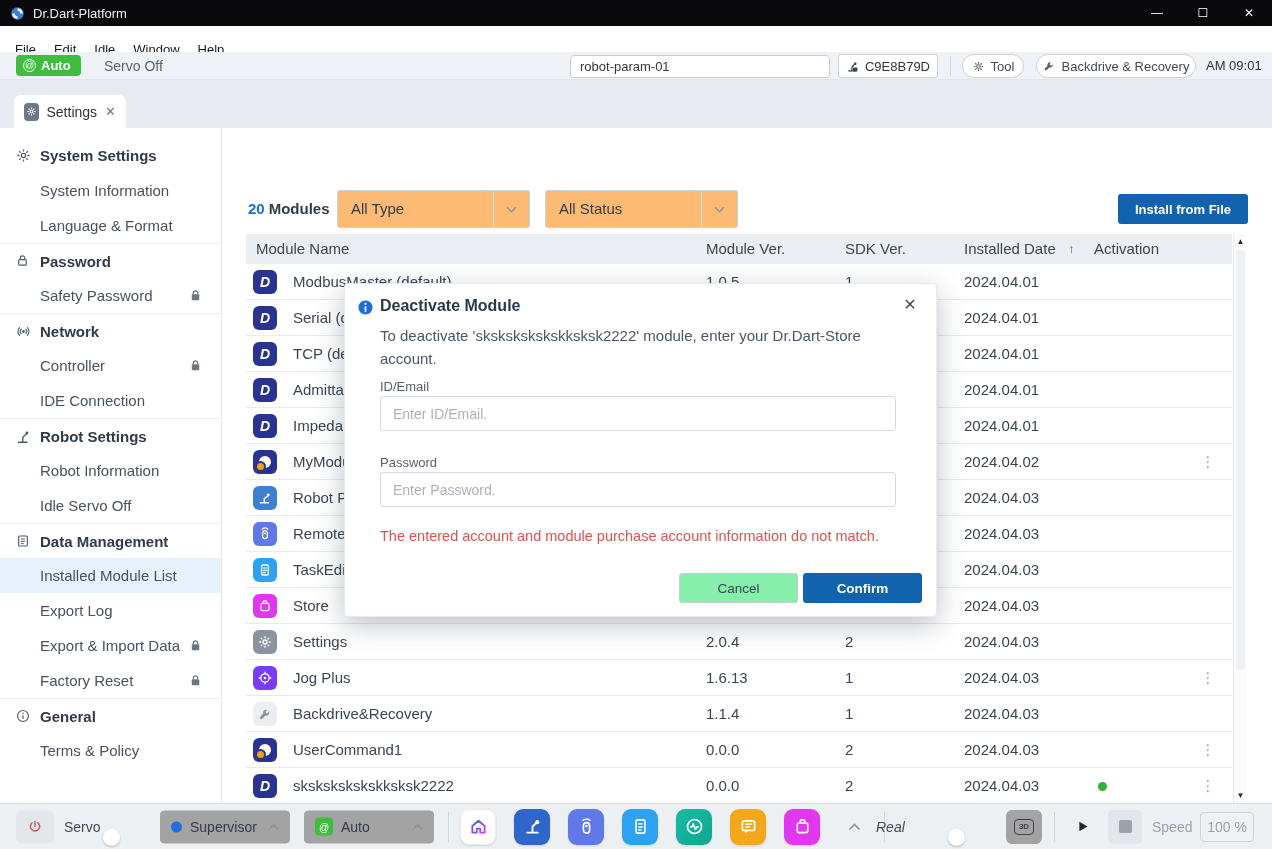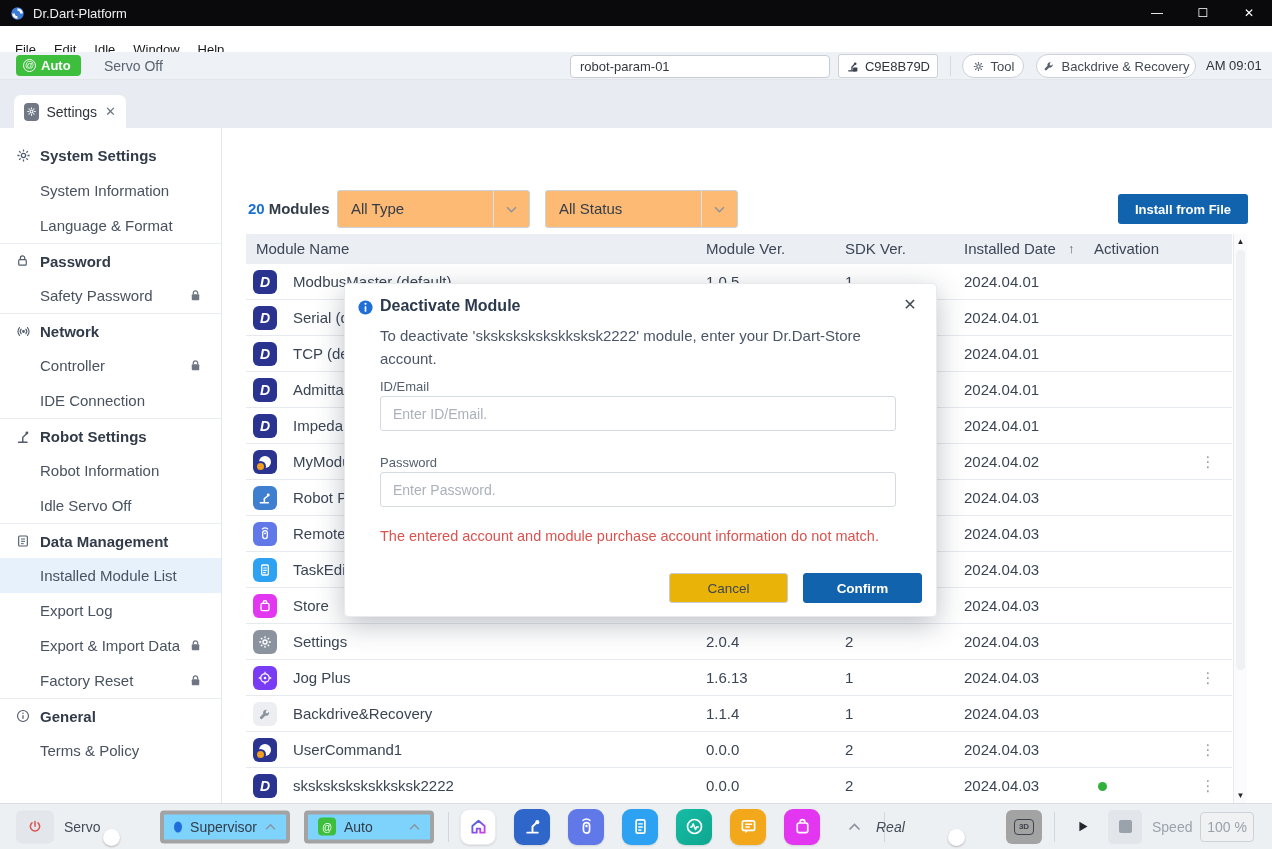--- a/index.html
+++ b/index.html
@@ -108,34 +108,34 @@
   .m-title{position:absolute;left:35px;top:13px;font-size:16px;font-weight:700;color:#2c3a4e;}
   .m-close{position:absolute;right:16px;top:11px;font-size:16px;color:#444b55;width:20px;text-align:center;}
   .m-body{position:absolute;left:35px;top:40px;width:505px;font-size:15px;color:#4a5568;line-height:1.55;}
   .m-label{position:absolute;left:35px;font-size:13px;color:#55606e;}
   .l-id{top:95px;} .l-pwd{top:171px;}
   .m-input{position:absolute;left:35px;width:516px;height:35px;border:1px solid #d5dae1;border-radius:3px;font-size:14px;color:#333;padding:0 12px;font-family:inherit;background:#fff;}
   .m-input::placeholder{color:#aab1bb;}
   .in-id{top:112px;} .in-pwd{top:188px;}
   .m-error{position:absolute;left:35px;top:243px;width:520px;font-size:14.5px;color:#d9534f;line-height:1.35;}
   .m-btn{position:absolute;top:289px;width:119px;height:30px;border-radius:3px;font-size:13.5px;font-family:inherit;display:flex;align-items:center;justify-content:center;}
-  .btn-cancel{left:324px;background:#eab308;border:1px solid #c6ccd4;color:#3c4654;}
+  .btn-cancel{left:334px;background:#86efac;border:1px solid #c6ccd4;color:#3c4654;}
   .btn-confirm{left:458px;background:#1163ae;border:1px solid #1163ae;color:#fff;font-weight:700;}
 
   
   .bottombar{position:absolute;left:0;top:803px;width:100%;height:46px;background:#edf0f3;border-top:1px solid #d9dde2;}
   .bb{position:absolute;top:50%;transform:translateY(-50%);}
   .power-btn{left:16px;width:38px;height:33px;border-radius:6px;background:#e3e6ea;display:flex;align-items:center;justify-content:center;}
   .bb-label{font-size:14px;color:#424c58;}
   .lab-servo{left:64px;} .lab-real{left:876px;font-style:italic;}
   .lab-speed{left:1152px;color:#9aa2ac;}
   .toggle{width:38px;height:21px;border-radius:11px;background:#d7dbe0;position:relative;}
   .toggle::after{content:"";position:absolute;left:2px;top:2px;width:17px;height:17px;border-radius:50%;background:#fff;box-shadow:0 1px 2px rgba(0,0,0,.25);}
   .tog-servo{left:101px;} .tog-real{left:946px;}
-  .bselect{height:33px;background:#7dd3fc;border:4px solid #a3a3a3;border-radius:4px;display:flex;align-items:center;padding:0 10px;gap:8px;}
+  .bselect{height:33px;background:#a3a3a3;border:1px solid #a3a3a3;border-radius:4px;display:flex;align-items:center;padding:0 10px;gap:8px;}
   .sel-role{left:160px;width:130px;}
   .sel-mode{left:304px;width:130px;}
   .bselect .btext{font-size:14px;color:#333c49;}
   .bselect .bchev{margin-left:auto;}
   .role-dot{width:11px;height:11px;border-radius:50%;background:#1e6ede;}
   .mode-ic{width:18px;height:18px;border-radius:4px;background:#3dbf3d;color:#fff;font-size:10px;display:flex;align-items:center;justify-content:center;}
   .bb-div{width:1px;height:30px;background:#d3d7dc;}
   .div1{left:448px;} .div2{left:884px;} .div3{left:1054px;}
   .dock{left:460px;display:flex;gap:18px;}
   .dtile{width:36px;height:36px;border-radius:9px;display:flex;align-items:center;justify-content:center;box-shadow:0 1px 2px rgba(0,0,0,.12);}

